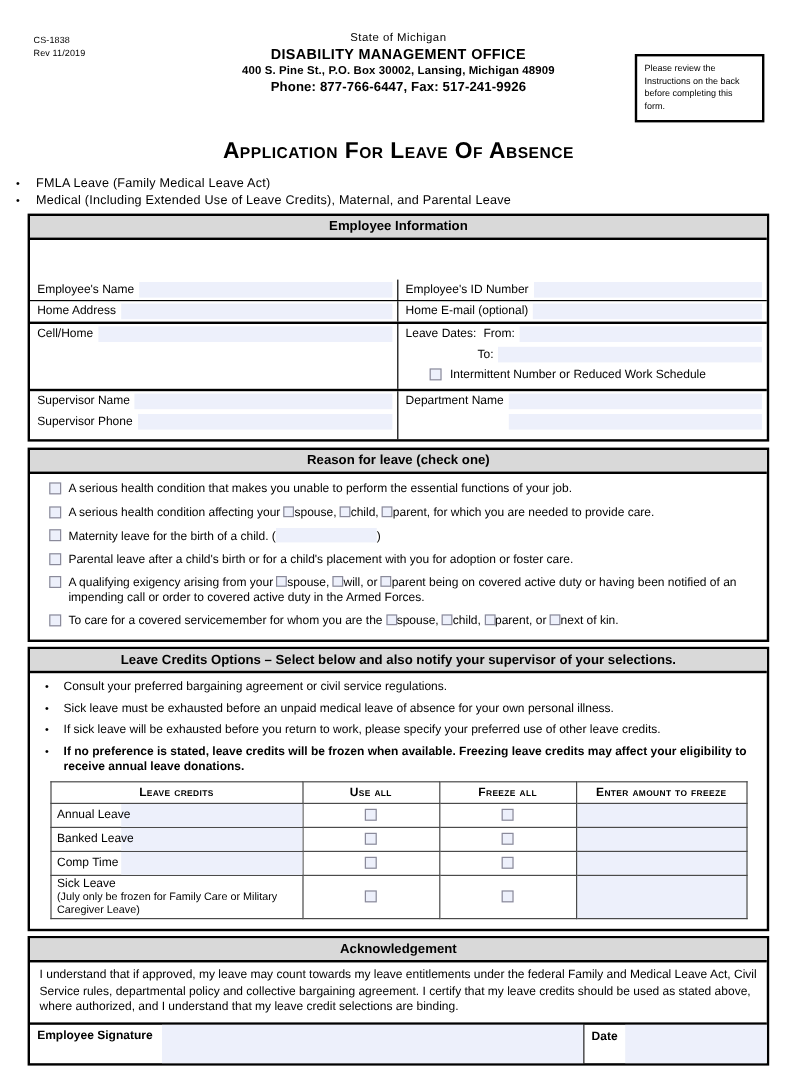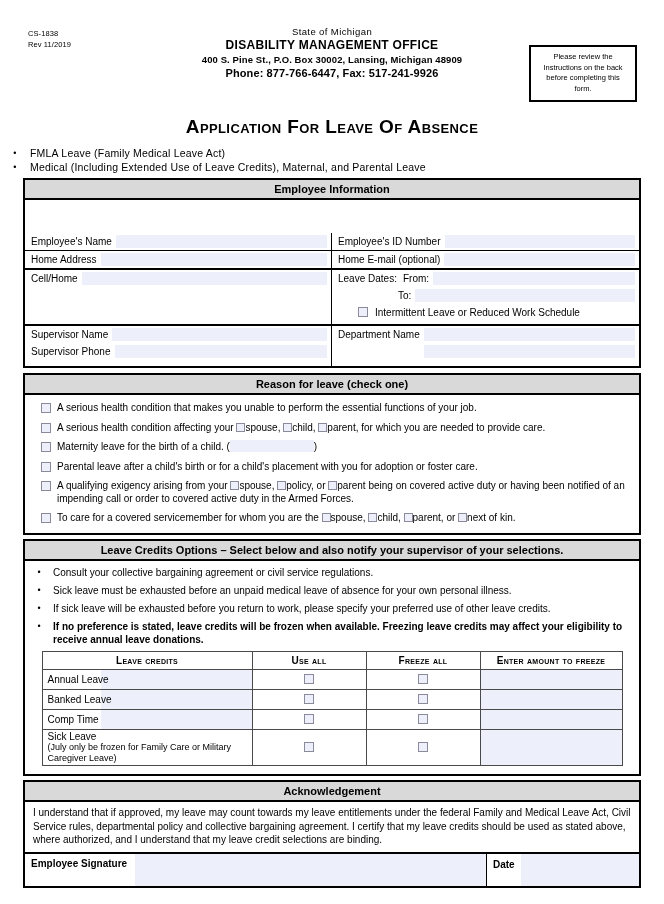--- a/index.html
+++ b/index.html
@@ -72,21 +72,20 @@
   .instruction-box {
     position: absolute;
     right: 27px;
     top: 45px;
     width: 108px;
     border: 2px solid #000;
     padding: 5px 6px 6px 6px;
     font-size: 7.5px;
     line-height: 10.5px;
     box-sizing: border-box;
-    text-align: center;
   }
 
   
   .main-title {
     text-align: center;
     font-size: 19px;
     font-weight: bold;
     font-variant: small-caps;
     letter-spacing: .4px;
     margin-top: 12px;
@@ -388,21 +387,21 @@
           <span class="t">Leave Dates:</span>
           <span class="t" style="margin-left:6px;">From:</span>
           <span class="fill"></span>
         </div>
         <div class="fieldrow">
           <span class="t" style="margin-left:60px;">To:</span>
           <span class="fill"></span>
         </div>
         <div class="fieldrow" style="height:16px;">
           <span class="cb cb-lg" style="margin-left:20px;"></span>
-          <span class="t" style="margin-left:7px;">Intermittent Leave or Reduced Work Schedule</span>
+          <span class="t" style="margin-left:7px;">Intermittent Number or Reduced Work Schedule</span>
         </div>
       </div>
     </div>
 
     <div class="emp-grid">
       <div class="emp-col-l" style="padding-bottom:6px;">
         <div class="fieldrow">
           <span class="t">Supervisor Name</span>
           <span class="fill"></span>
         </div>
@@ -456,21 +455,21 @@
       <div class="reason-item">
         <span class="box"><span class="cb cb-lg"></span></span>
         <span class="txt">Parental leave after a child's birth or for a child's placement with you for adoption or foster care.</span>
       </div>
 
       <div class="reason-item">
         <span class="box"><span class="cb cb-lg"></span></span>
         <span class="txt">
           <span>A qualifying exigency arising from your</span>
           <span class="cb"></span><span>spouse,</span>
-          <span class="cb"></span><span>policy, or</span>
+          <span class="cb"></span><span>will, or</span>
           <span class="cb"></span><span>parent</span>
           <span>being on covered active duty or having been notified of an impending call or order to covered active duty in the Armed Forces.</span>
         </span>
       </div>
 
       <div class="reason-item" style="margin-bottom:2px;">
         <span class="box"><span class="cb cb-lg"></span></span>
         <span class="txt">
           <span>To care for a covered servicemember for whom you are the</span>
           <span class="cb"></span><span>spouse,</span>
@@ -485,21 +484,21 @@
 
   <div style="height:4px;"></div>
 
   <div class="outer-box">
     <div class="section-head" style="border:0;border-bottom:2px solid #000;">Leave Credits Options – Select below and also notify your supervisor of your selections.</div>
 
     <div class="lc-body">
       <ul class="lc-bullets">
         <li>
           <span class="bul">•</span>
-          <span class="txt">Consult your collective bargaining agreement or civil service regulations.</span>
+          <span class="txt">Consult your preferred bargaining agreement or civil service regulations.</span>
         </li>
         <li>
           <span class="bul">•</span>
           <span class="txt">Sick leave must be exhausted before an unpaid medical leave of absence for your own personal illness.</span>
         </li>
         <li>
           <span class="bul">•</span>
           <span class="txt">If sick leave will be exhausted before you return to work, please specify your preferred use of other leave credits.</span>
         </li>
         <li class="bold">

